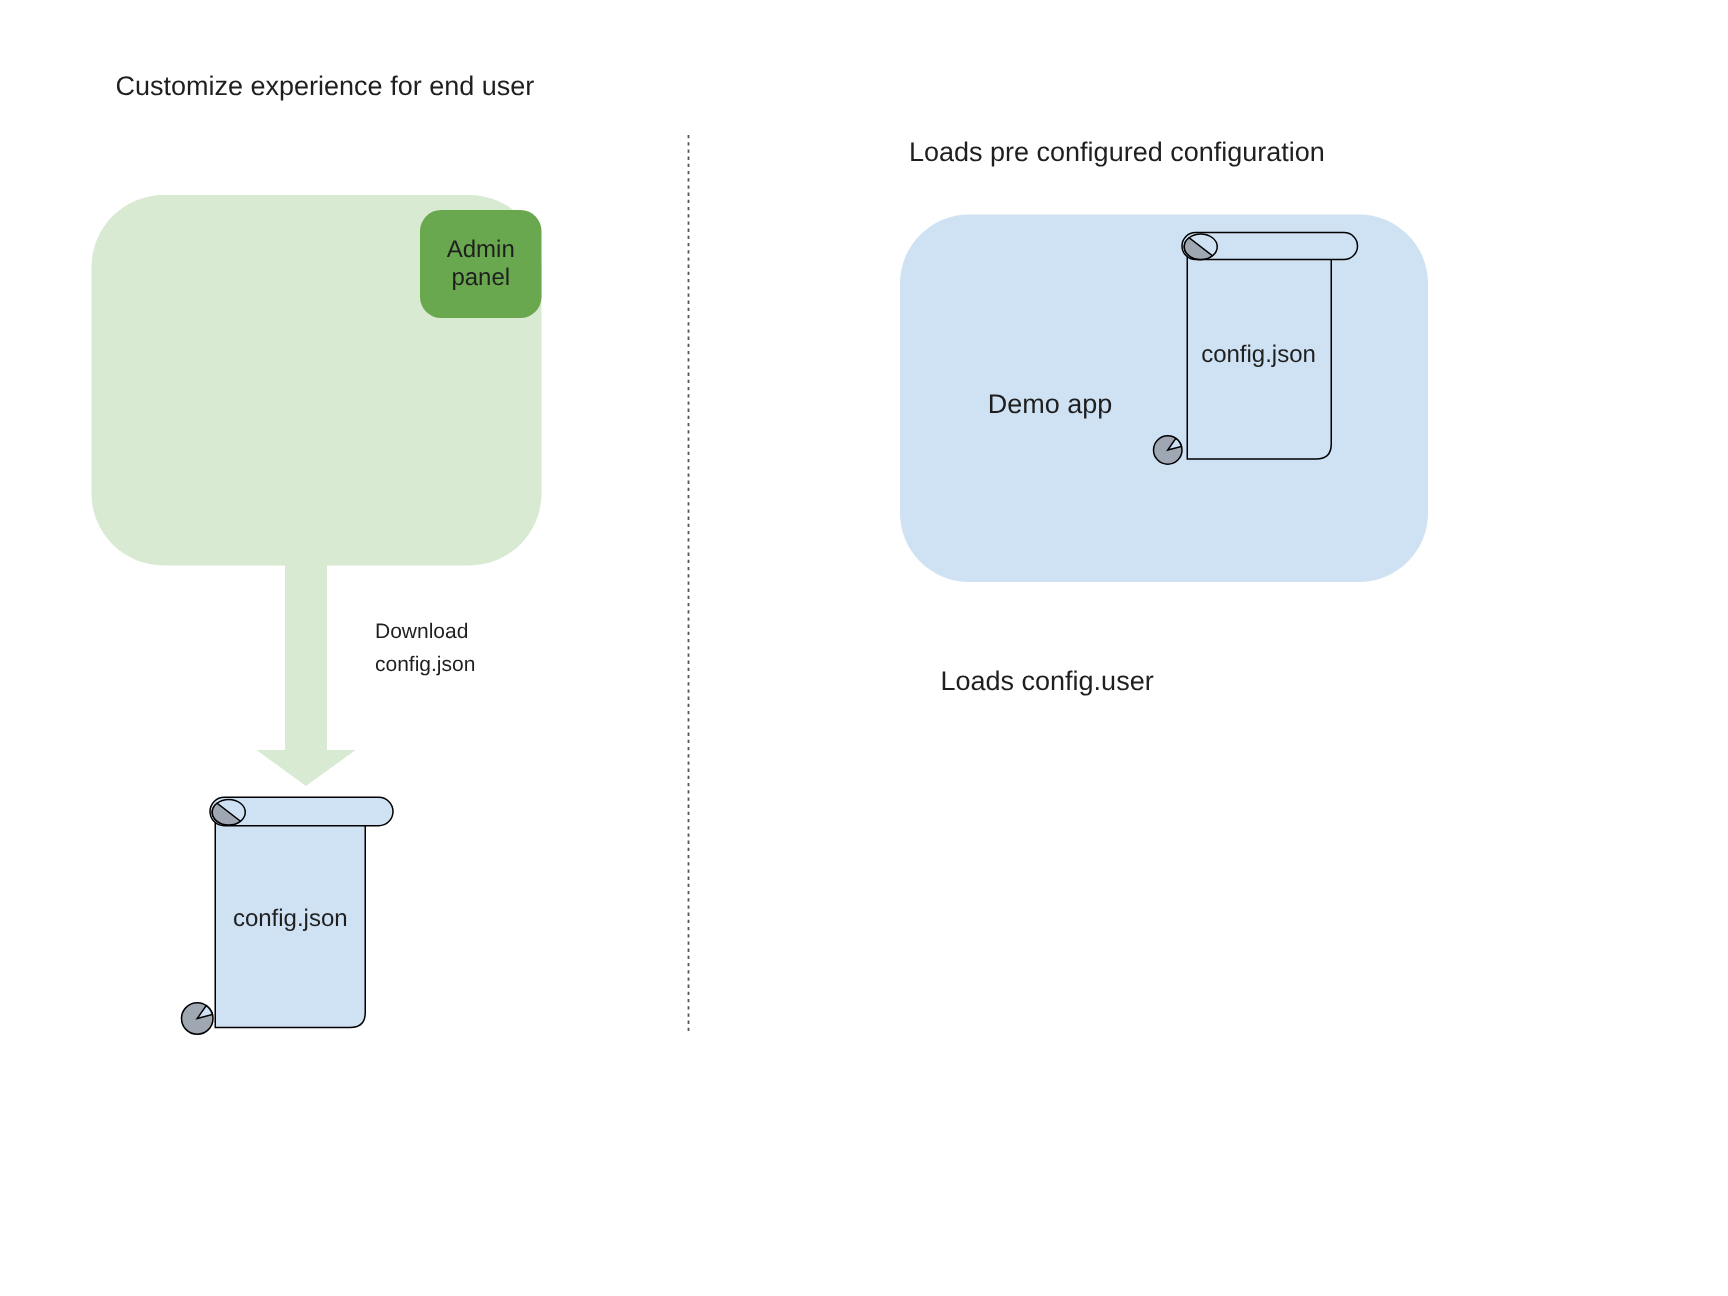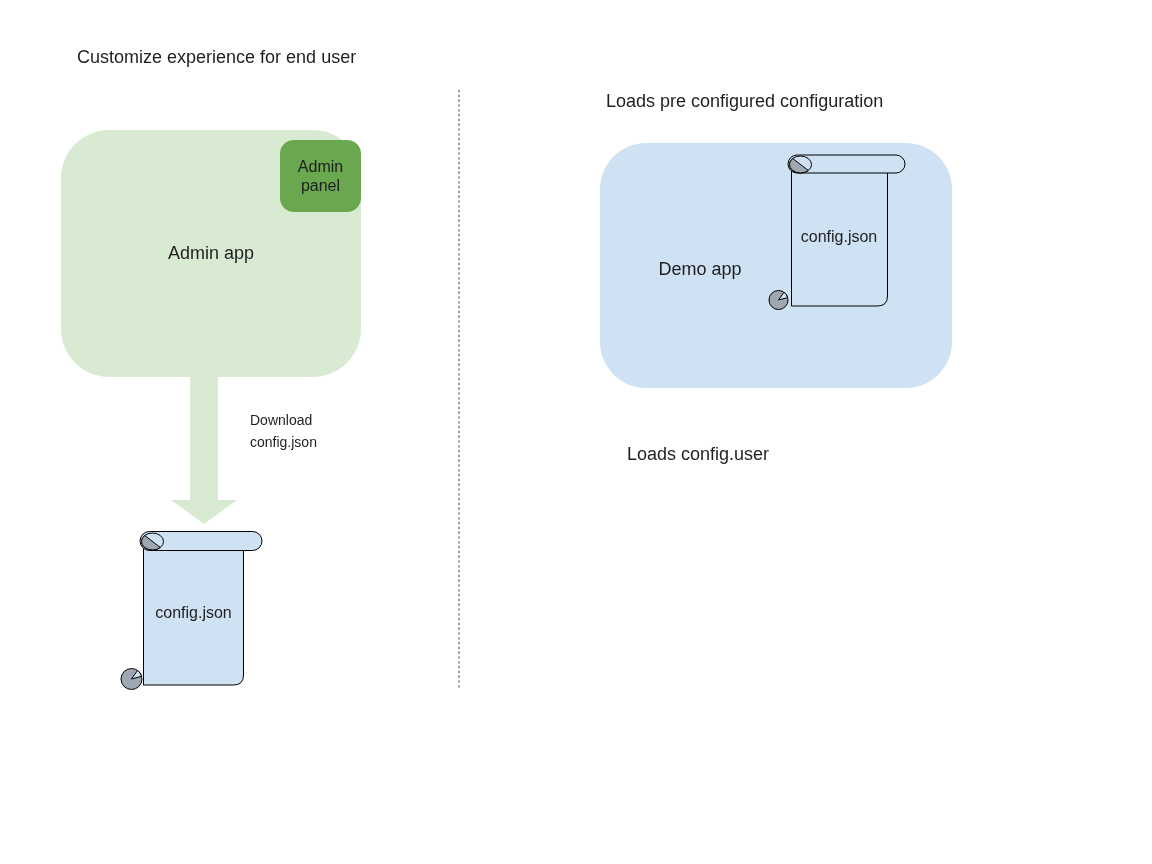--- a/index.html
+++ b/index.html
@@ -68,21 +68,20 @@
   .divider-line { stroke: var(--divider-gray); stroke-width: 1.2; stroke-dasharray: 2.2 2.6; }
 </style>
 </head>
 <body>
 
 <div id="canvas">
 
   <div class="abs title" style="left:77px; top:47px;">Customize experience for end user</div>
 
   <div id="admin-app-box" class="abs">
-    <div id="admin-app-label">Admin app</div>
     <div id="admin-panel-box">
       <div id="admin-panel-label">Admin panel</div>
     </div>
   </div>
 
   <svg id="download-arrow" class="abs" width="68" height="149" viewBox="0 0 68 149">
     <path class="shape-arrow" d="M20,0 H48 V124 H67 L34,148 L1,124 H20 Z"></path>
   </svg>
 
   <div id="download-caption" class="abs">Download config.json</div>

